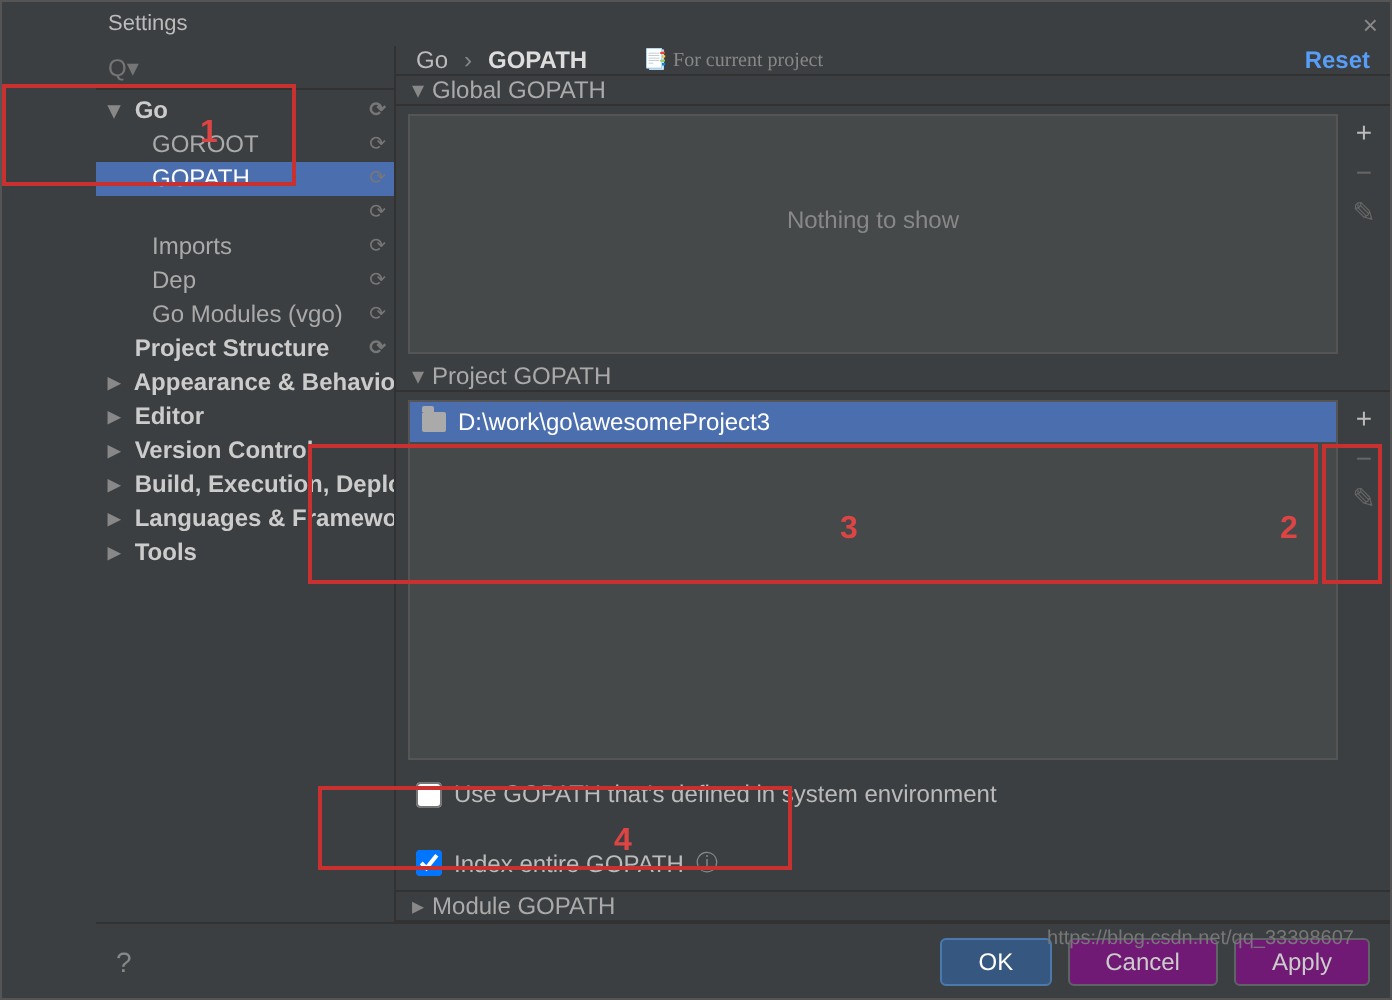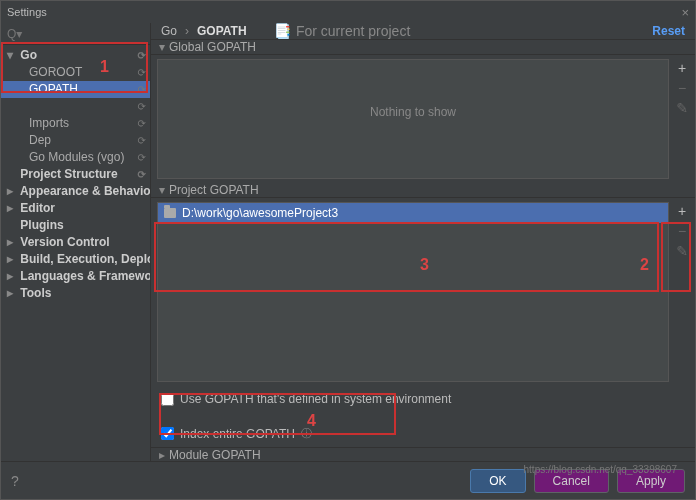--- a/index.html
+++ b/index.html
@@ -13,20 +13,21 @@
     overflow: hidden;
     position: relative;
   }
   .window {
     width: 696px;
     height: 500px;
     background: #3c3f41;
     border: 1px solid #555;
     display: flex;
     flex-direction: column;
+    padding-left: 47px;
   }
   .titlebar {
     height: 22px;
     display: flex;
     align-items: center;
     padding: 0 6px;
     font-size: 11px;
   }
   .titlebar .spacer { flex: 1; }
   .titlebar .close { font-size: 13px; color: #888; }
@@ -90,21 +91,21 @@
   .crumb {
     height: 28px;
     display: flex;
     align-items: center;
     padding: 0 10px;
     border-bottom: 1px solid #323232;
     gap: 8px;
   }
   .crumb .bold { font-weight: bold; color: #ddd; }
   .crumb .sep  { color: #888; }
-  .crumb .for  { color: #888; font-size: 14px; margin-left: 20px; }
+  .crumb .for  { color: #888; font-size: 10px; margin-left: 20px; font-family: Liberation Serif, serif; }
   .crumb .reset { margin-left: auto; color: #589df6; font-weight: bold; cursor: pointer; }
   .panel-header {
     height: 22px;
     display: flex;
     align-items: center;
     padding: 0 8px;
     border-bottom: 1px solid #323232;
     color: #aaa;
   }
   .panel-header .arrow { color: #888; margin-right: 4px; }
@@ -259,24 +260,20 @@
         </div>
         <div class="tree-item">
           <span class="arrow">▸</span>
           <span>Appearance &amp; Behavior</span>
         </div>
         <div class="tree-item">
           <span class="arrow">▸</span>
           <span>Editor</span>
         </div>
         <div class="tree-item">
-          <span class="arrow"> </span>
-          <span>Plugins</span>
-        </div>
-        <div class="tree-item">
           <span class="arrow">▸</span>
           <span>Version Control</span>
         </div>
         <div class="tree-item">
           <span class="arrow">▸</span>
           <span>Build, Execution, Deployment</span>
         </div>
         <div class="tree-item">
           <span class="arrow">▸</span>
           <span>Languages &amp; Frameworks</span>

